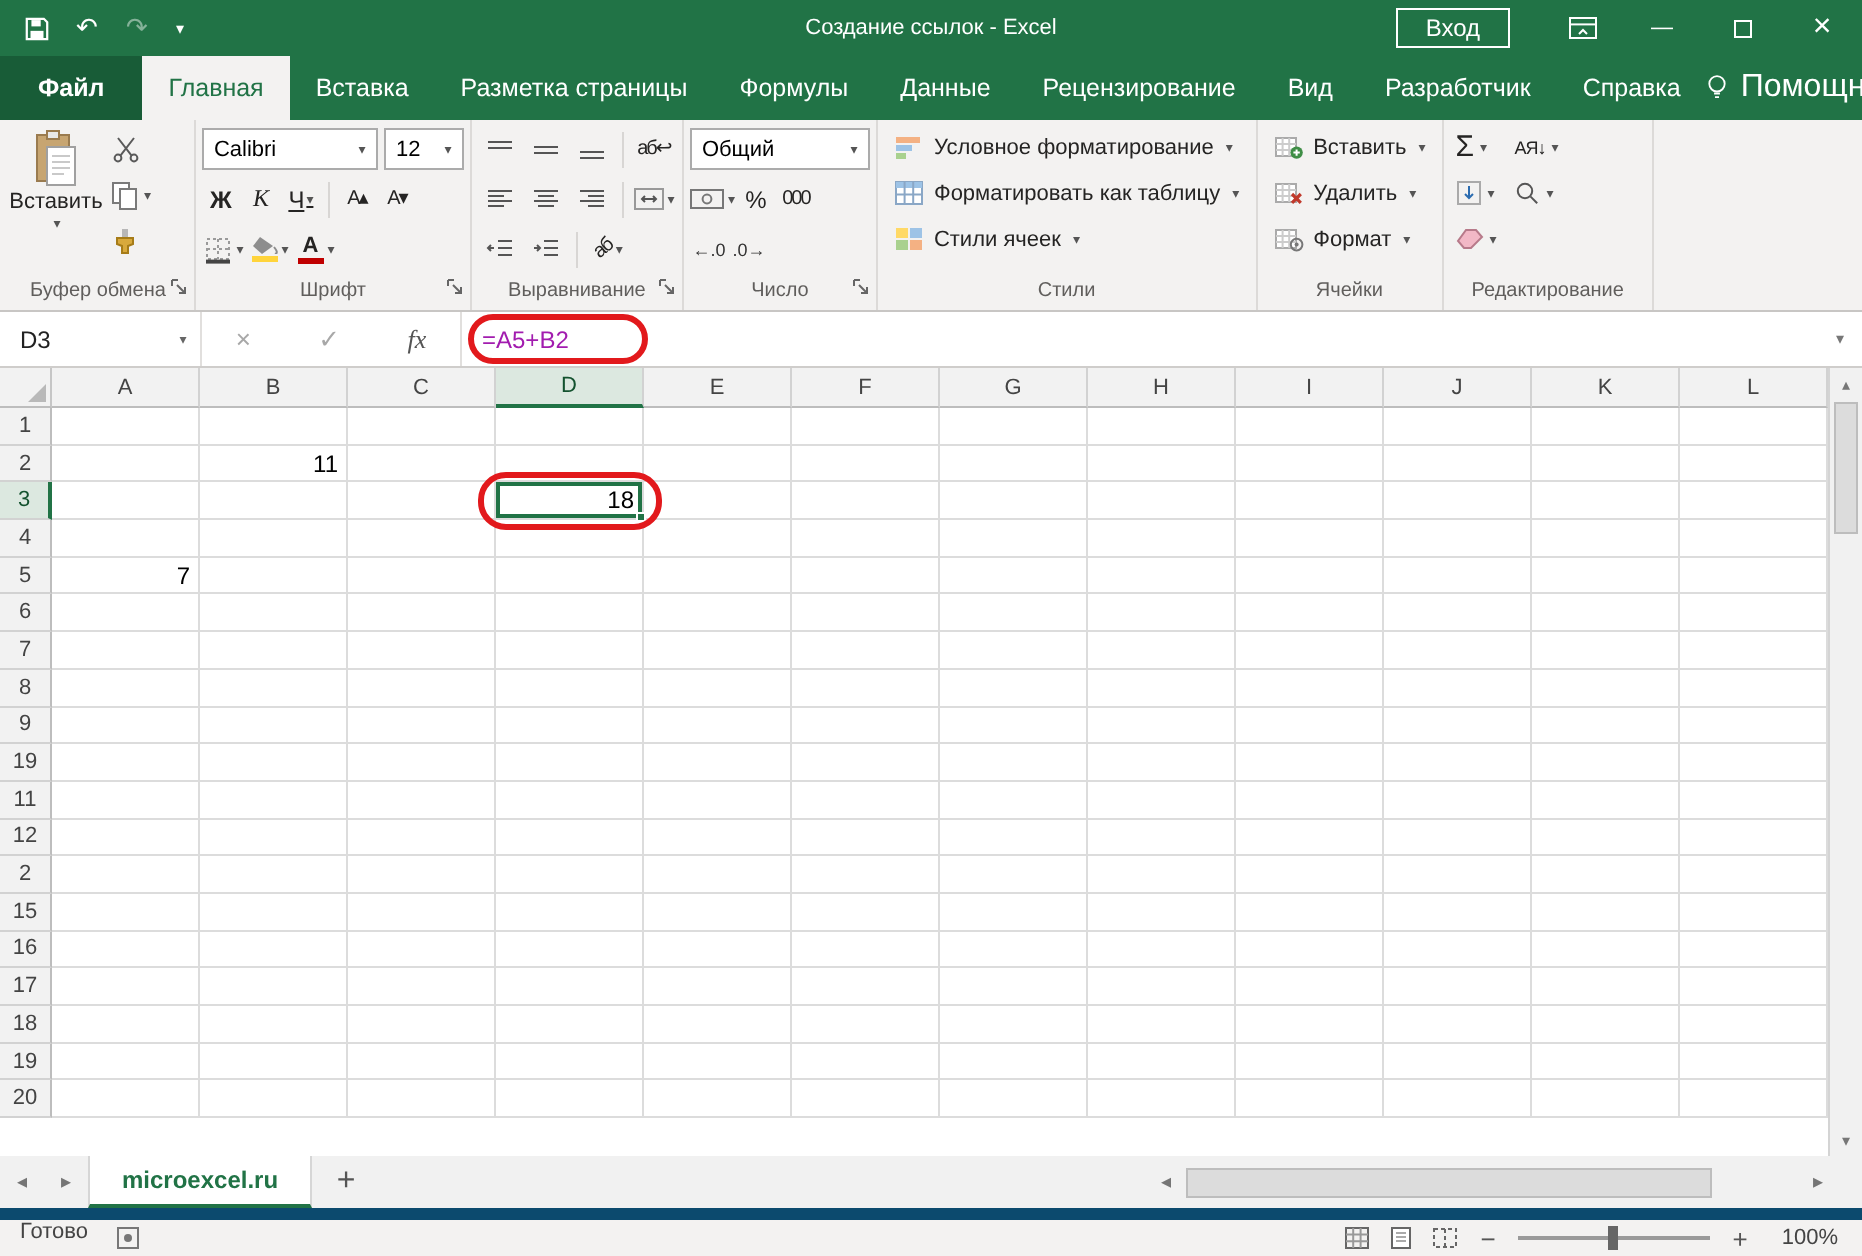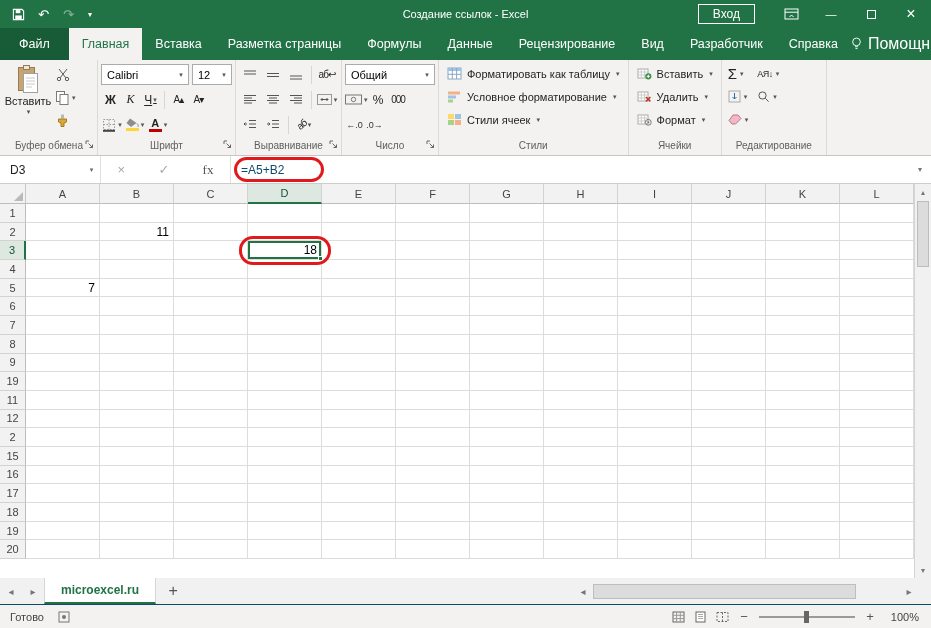--- a/index.html
+++ b/index.html
@@ -24,21 +24,21 @@
   .win-title{position:absolute;left:0;right:0;top:0;height:28px;display:flex;align-items:center;
              justify-content:center;font-size:11px;pointer-events:none;}
   .tb-right{margin-left:auto;display:flex;align-items:center;height:100%;z-index:2;}
   .signin{border:1px solid #fff;font-size:12px;padding:2px 14px;margin-right:16px;color:#fff;}
   .winbtn{width:40px;height:100%;display:flex;align-items:center;justify-content:center;font-size:14px;color:#fff;}
   .maxbox{width:9px;height:9px;border:1px solid #fff;display:inline-block;}
 
   
   .tabrow{height:32px;background:var(--accent);display:flex;align-items:stretch;color:#fff;
           font-size:12.5px;flex:0 0 auto;}
-  .tab-file{background:var(--accent_dark);padding:0 19px;display:flex;align-items:center;}
+  .tab-file{background:var(--accent_dark);padding:0 19px;display:flex;align-items:center;font-weight:bold;}
   .ribbon-tab-list{display:flex;align-items:stretch;}
   .rtab{padding:0 13px;display:flex;align-items:center;white-space:nowrap;}
   .rtab.active{background:var(--ribbon_bg);color:var(--accent);}
   .tab-extras{margin-left:auto;display:flex;align-items:center;gap:22px;padding-right:18px;}
   .tab-extra{display:flex;align-items:center;gap:6px;font-size:16px;white-space:nowrap;}
 
   
   .ribbon{height:96px;background:var(--ribbon_bg);border-bottom:1px solid #c8c6c4;display:flex;
           flex:0 0 auto;padding-left:1px;}
   .rgroup{display:flex;flex-direction:column;border-right:1px solid #dcdad8;padding:2px 3px 0 3px;}
@@ -83,22 +83,22 @@
   .decbtn{font-size:9px;color:#333;}
 
   
   .formulabar{height:28px;background:#fff;border-bottom:1px solid #cfcdcb;display:flex;
               align-items:stretch;position:relative;flex:0 0 auto;}
   .namebox{width:101px;border-right:1px solid #e1dfdd;display:flex;align-items:center;
            font-size:12px;padding-left:10px;color:#222;}
   .namebox .car{margin-left:auto;width:17px;text-align:center;font-size:7px;color:#666;}
   .fxzone{width:130px;display:flex;align-items:center;justify-content:space-around;
           border-right:1px solid #e1dfdd;color:#a8a8a8;font-size:13px;}
-  .fxzone .fx{font-family:"Liberation Serif",serif;color:#555;}
-  .fb-input{flex:1;display:flex;align-items:center;font-size:12px;padding-left:10px;color:#0c4a6e;}
+  .fxzone .fx{font-style:italic;font-family:"Liberation Serif",serif;color:#555;}
+  .fb-input{flex:1;display:flex;align-items:center;font-size:12px;padding-left:10px;color:#a21caf;}
   .fb-expand{width:22px;display:flex;align-items:center;justify-content:center;color:#777;font-size:8px;}
   .ann{position:absolute;border:3px solid var(--annotation);border-radius:14px;pointer-events:none;z-index:6;}
   .ann-formula{left:234px;top:1px;width:90px;height:25px;}
 
   
   .gridzone{flex:1;display:flex;min-height:0;}
   .grid{flex:1;position:relative;overflow:hidden;background:#fff;}
   .ghead{display:flex;height:20px;}
   .corner{width:26px;background:#f2f2f2;border-right:1px solid #c6c6c6;border-bottom:1px solid #bdbdbd;
           position:relative;flex:0 0 auto;}
@@ -132,22 +132,22 @@
             align-items:center;border-right:1px solid #d6d6d6;border-left:1px solid #d6d6d6;
             border-bottom:2px solid var(--accent);}
   .addsheet{width:34px;display:flex;align-items:center;justify-content:center;color:#555;font-size:16px;}
   .sheet-space{flex:1;}
   .hscroll{width:356px;display:flex;align-items:center;padding:4px 14px 4px 0;gap:2px;}
   .harrow{color:#757575;font-size:10px;width:16px;text-align:center;}
   .htrack{flex:1;height:15px;background:#f1f1f1;display:flex;}
   .hthumb{width:86%;height:100%;background:#dcdcdc;border:1px solid #bdbdbd;}
 
   
-  .statusbar{height:24px;background:var(--ribbon_bg);border-top:1px solid #0c4a6e;display:flex;
-             align-items:center;font-size:11px;color:#444;flex:0 0 auto;}
+  .statusbar{height:24px;background:var(--ribbon_bg);border-top:6px solid #0c4a6e;display:flex;
+             font-size:11px;color:#444;flex:0 0 auto;}
   .sb-ready{padding-left:10px;}
   .macro{margin-left:14px;display:flex;align-items:center;}
   .sb-right{margin-left:auto;display:flex;align-items:center;gap:9px;padding-right:12px;}
   .viewbtn{display:flex;align-items:center;}
   .zoomsign{font-size:13px;color:#555;width:12px;text-align:center;}
   .zoom-track{width:96px;height:2px;background:#9a9a9a;position:relative;}
   .zoom-thumb{position:absolute;left:45px;top:-5px;width:5px;height:12px;background:#666;}
   .zoom-label{min-width:34px;text-align:right;}
 </style>
 </head>
@@ -440,35 +440,35 @@
             <path d="M1 1h3M1 1v3M3.5 3.5l4 4M7.5 4.5v3h-3" stroke="#666" fill="none"></path>
           </svg>
         </span>
       </div>
     </div>
 
     <div class="rgroup">
       <div class="rg-content">
         <div class="vrows">
           <span class="stylerow">
+            <svg width="15" height="14">
+              <rect x="1" y="1.5" width="12" height="3" fill="#f4b183"></rect>
+              <rect x="1" y="5.5" width="8" height="3" fill="#9dc3e6"></rect>
+              <rect x="1" y="9.5" width="5" height="3" fill="#a9d18e"></rect>
+            </svg>
+            <span>Условное форматирование</span>
+            <span class="caret">▾</span>
+          </span>
+          <span class="stylerow">
             <svg width="15" height="13">
               <rect x="1" y="1" width="13" height="11" fill="#fff" stroke="#8aa7c6"></rect>
               <rect x="1" y="1" width="13" height="3" fill="#9dc3e6"></rect>
               <path d="M1 7.3h13M5.3 1v11M9.6 1v11" stroke="#8aa7c6"></path>
             </svg>
             <span>Форматировать как таблицу</span>
-            <span class="caret">▾</span>
-          </span>
-          <span class="stylerow">
-            <svg width="15" height="14">
-              <rect x="1" y="1.5" width="12" height="3" fill="#f4b183"></rect>
-              <rect x="1" y="5.5" width="8" height="3" fill="#9dc3e6"></rect>
-              <rect x="1" y="9.5" width="5" height="3" fill="#a9d18e"></rect>
-            </svg>
-            <span>Условное форматирование</span>
             <span class="caret">▾</span>
           </span>
           <span class="stylerow">
             <svg width="15" height="13">
               <rect x="1" y="1" width="6" height="5" fill="#ffd966"></rect>
               <rect x="8" y="1" width="6" height="5" fill="#9dc3e6"></rect>
               <rect x="1" y="7" width="6" height="5" fill="#a9d18e"></rect>
               <rect x="8" y="7" width="6" height="5" fill="#f4b183"></rect>
             </svg>
             <span>Стили ячеек</span>

